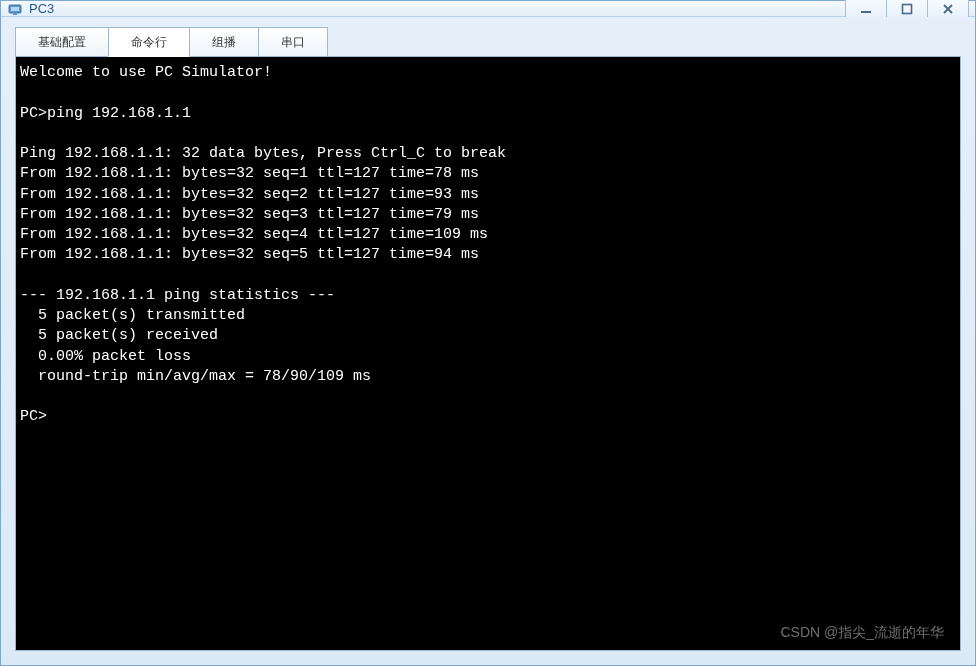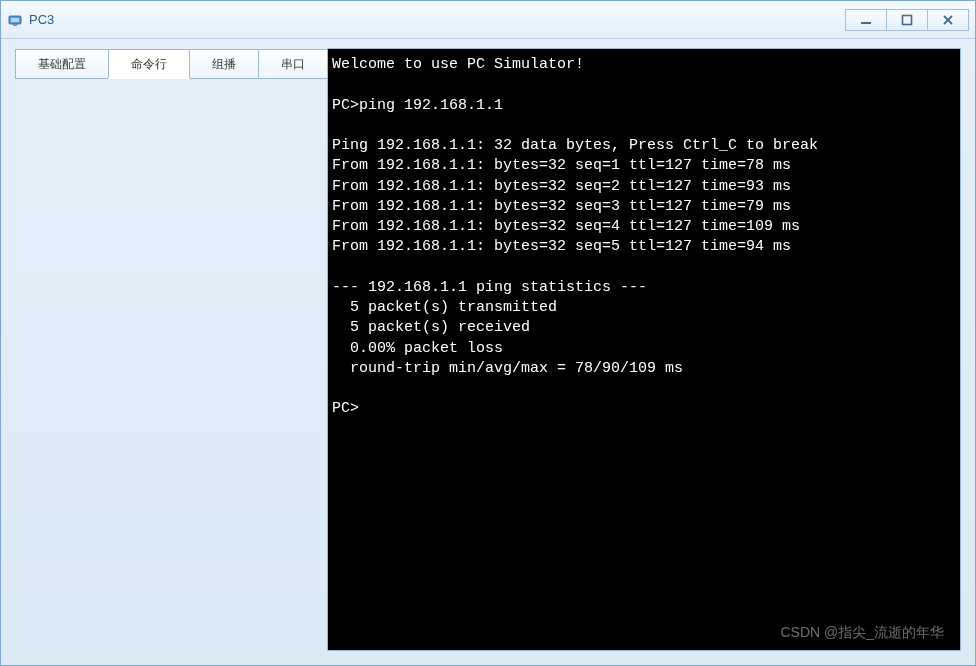--- a/index.html
+++ b/index.html
@@ -16,21 +16,21 @@
     }
     .window {
       width: 976px;
       height: 666px;
       background: linear-gradient(to bottom, #e8f1fb 0%, #d9e9f8 100%);
       border: 1px solid #7ba7d1;
       display: flex;
       flex-direction: column;
     }
     .titlebar {
-      height: 38px;
+      height: 16px;
       background: linear-gradient(to bottom, #f5faff 0%, #e2eef9 100%);
       display: flex;
       align-items: center;
       padding: 0 6px;
       border-bottom: 1px solid #b8d0e8;
     }
     .titlebar-icon {
       width: 16px;
       height: 16px;
       margin-right: 6px;
@@ -61,20 +61,21 @@
       justify-content: center;
       color: #4a6a8a;
       font-size: 14px;
       cursor: pointer;
       margin-left: -1px;
     }
     .content-area {
       flex: 1;
       padding: 10px 14px 14px 14px;
       display: flex;
+      flex-direction: column;
       background: linear-gradient(to bottom, #e4eff9 0%, #dceaf6 100%);
     }
     .tabs {
       display: flex;
       height: 30px;
       gap: 0;
     }
     .tab {
       padding: 0 22px;
       height: 30px;

